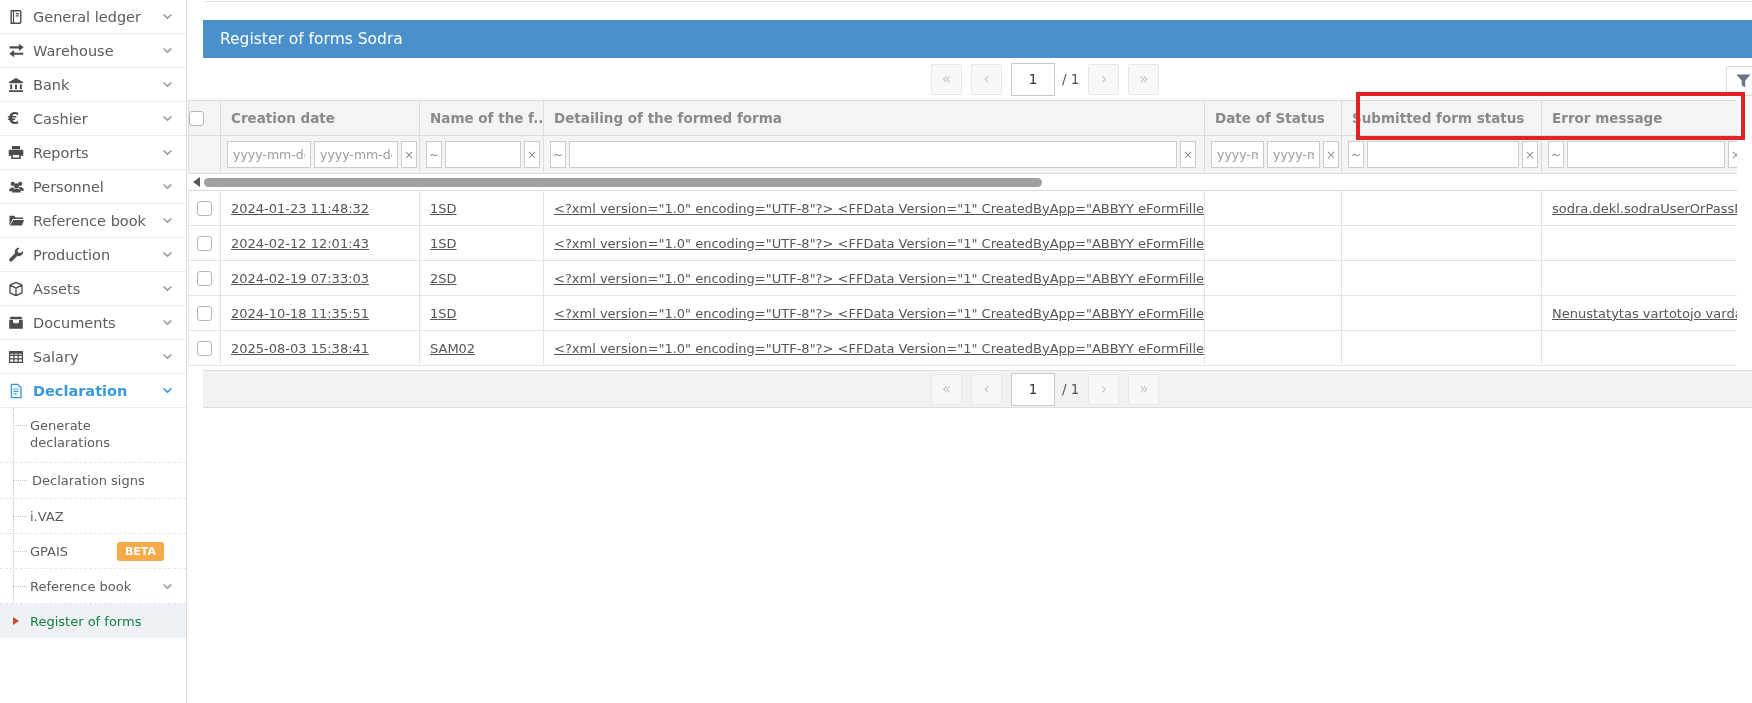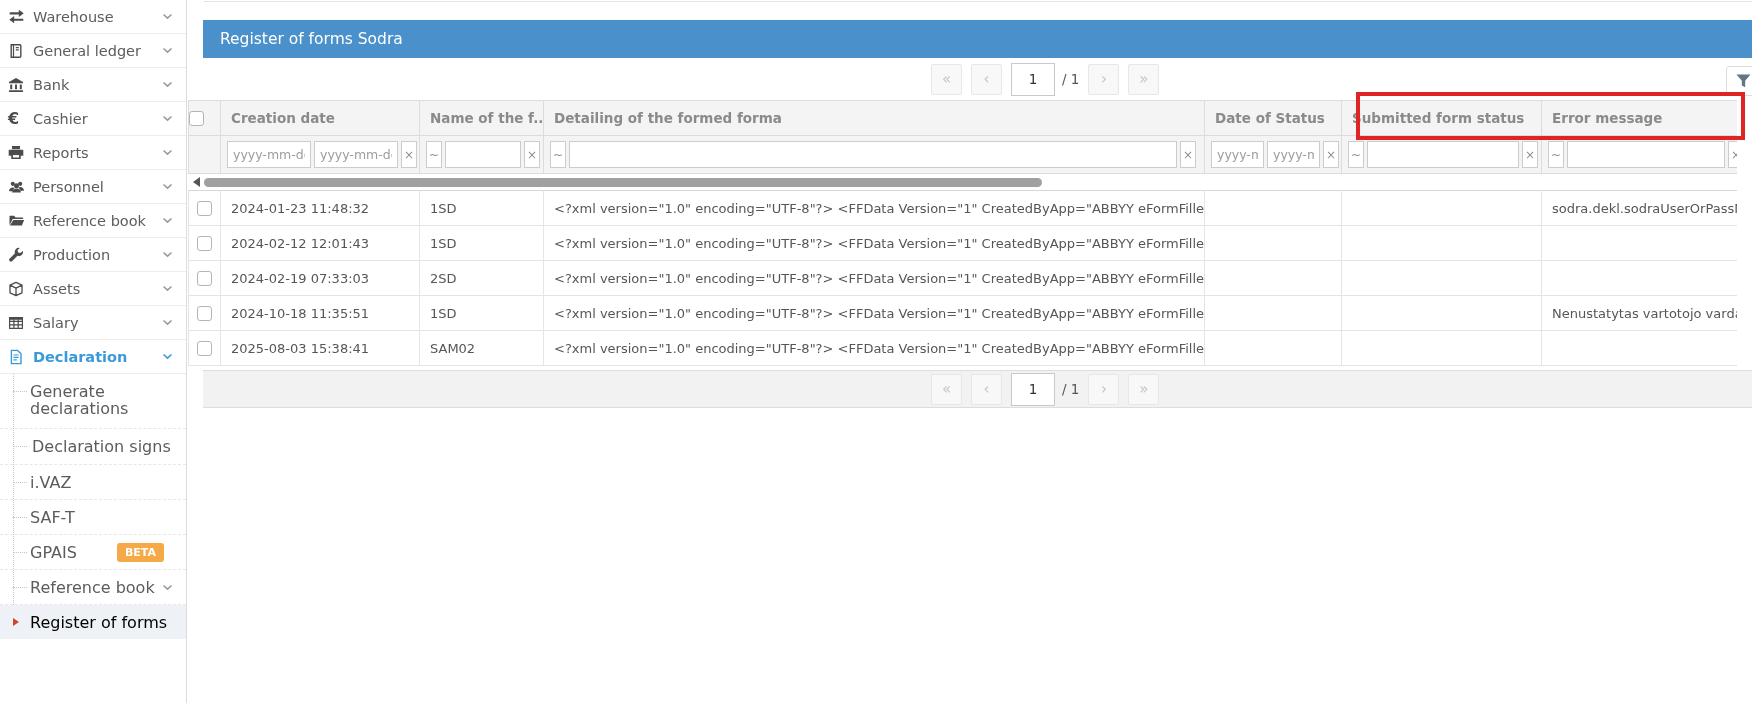--- a/index.html
+++ b/index.html
@@ -19,26 +19,26 @@
   .euro-glyph { font-size: 16px; font-weight: bold; color: #4c4c4c; line-height: 1; }
 
   .sb-sub { position: relative; }
   .sb-sub::before { content: ""; position: absolute; left: 13px; top: 0; bottom: 0;
                     border-left: 1px dotted #c6c6c6; }
   .sb-sub-item { position: relative; display: flex; align-items: center; height: 35px;
                  padding-left: 30px; padding-right: 8px; border-bottom: 1px dashed #e7e7e7;
                  cursor: pointer; }
   .sb-sub-item::before { content: ""; position: absolute; left: 13px; top: 17px; width: 14px;
                          border-top: 1px dotted #c6c6c6; }
-  .sb-sub-label { font-size: 16px; color: #5c5c5c; line-height: 17px; }
+  .sb-sub-label { font-size: 13px; color: #5c5c5c; line-height: 17px; }
   .sb-sub-item.two-line { height: 55px; align-items: flex-start; padding-top: 9px; }
   .sb-sub-item.two-line .sb-sub-label { width: 100px; white-space: normal; }
   .sb-sub-item.active-sub { background: #eef2f6; border-bottom: 1px solid #e2e2e2; }
   .sb-sub-item.active-sub::before { border: none; }
-  .sb-sub-item.active-sub .sb-sub-label { color: #000000; }
+  .sb-sub-item.active-sub .sb-sub-label { color: #15803d; }
   .red-arrow { position: absolute; left: 13px; top: 13px; width: 0; height: 0;
                border-left: 6px solid #cb4a2c; border-top: 4px solid transparent;
                border-bottom: 4px solid transparent; }
   .beta-badge { margin-left: auto; margin-right: 14px; background: #f5a947; color: #fff;
                 font-size: 11px; font-weight: bold; padding: 3px 8px; border-radius: 3px; }
   .sub-chev { margin-left: auto; margin-right: 5px; display: inline-flex; }
 
   
   .content-topline { position: absolute; left: 204px; top: 1px; right: 0; border-top: 1px solid #e3e3e3; }
   .panel-header { position: absolute; left: 203px; top: 20px; width: 1549px; height: 38px;
@@ -61,21 +61,21 @@
   
   .table-viewport { position: absolute; left: 188px; top: 100px; width: 1549px; height: 266px;
                     overflow: hidden; }
   table.grid { border-collapse: collapse; table-layout: fixed; width: 1613px; background: #fff; }
   table.grid thead th { border: 1px solid #dcdcdc; background: #f4f4f4; font-size: 13.5px;
                         color: #8a8a8a; text-align: left; font-weight: bold; padding: 0 6px 0 10px;
                         height: 35px; white-space: nowrap; overflow: hidden; }
   tr.filter-row td { border: 1px solid #dcdcdc; background: #f4f4f4; height: 38px; padding: 0; }
   tr.scroll-row td { border: none; height: 16px; padding: 0; background: #fff; }
   tbody.grid-body td { border: 1px solid #e4e4e4; height: 35px; font-size: 13px; color: #565656;
-                       padding: 0 8px 0 10px; white-space: nowrap; overflow: hidden; background: #fff; }
+                       padding: 0 8px 0 10px; white-space: nowrap; overflow: hidden; background: #fff; text-decoration: underline; }
   tbody.grid-body tr:first-child td { border-top: 1px solid #d7d7d7; }
   th.chk-cell, td.chk-cell { text-align: center; padding: 0 !important; }
 
   input.row-check { appearance: none; -webkit-appearance: none; width: 15px; height: 15px;
                     border: 1px solid #b5b5b5; border-radius: 3px; background: #fff;
                     vertical-align: middle; cursor: pointer; }
 
   .f-wrap { display: flex; align-items: center; gap: 3px; padding: 0 4px 0 6px; }
   .f-wrap input[type="text"] { height: 27px; border: 1px solid #ccc; font-size: 12.5px;
                                color: #555; padding: 0 5px; font-family: inherit; min-width: 0; }
@@ -103,40 +103,40 @@
 </style>
 </head>
 <body>
 
 <div id="app">
 
   <aside class="sidebar">
 
     <div class="sb-item">
       <span class="sb-ico">
+        <svg width="16" height="16" viewBox="0 0 16 16">
+            <path fill="none" stroke="#4c4c4c" stroke-width="1.4" d="M3.2 1.8h8.6a1 1 0 0 1 1 1v10.4a1 1 0 0 1-1 1H3.2z"></path>
+            <path fill="none" stroke="#4c4c4c" stroke-width="1.2" d="M5.5 1.8v12.4M7.8 4.6h3M7.8 6.8h3"></path>
+          </svg>
+      </span>
+      <span class="sb-label">General ledger</span>
+      <span class="sb-chev">
+        <svg width="11" height="7" viewBox="0 0 11 7">
+            <polyline points="1.5,1.5 5.5,5.2 9.5,1.5" fill="none" stroke="#9a9a9a" stroke-width="1.6"></polyline>
+          </svg>
+      </span>
+    </div>
+
+    <div class="sb-item">
+      <span class="sb-ico">
         <svg width="17" height="17" viewBox="0 0 16 16">
             <path fill="#4c4c4c" d="M10.2 1.6L14.8 5l-4.6 3.4V6H1.6V4h8.6zM5.8 14.4L1.2 11l4.6-3.4V10h8.6v2H5.8z"></path>
           </svg>
       </span>
       <span class="sb-label">Warehouse</span>
-      <span class="sb-chev">
-        <svg width="11" height="7" viewBox="0 0 11 7">
-            <polyline points="1.5,1.5 5.5,5.2 9.5,1.5" fill="none" stroke="#9a9a9a" stroke-width="1.6"></polyline>
-          </svg>
-      </span>
-    </div>
-
-    <div class="sb-item">
-      <span class="sb-ico">
-        <svg width="16" height="16" viewBox="0 0 16 16">
-            <path fill="none" stroke="#4c4c4c" stroke-width="1.4" d="M3.2 1.8h8.6a1 1 0 0 1 1 1v10.4a1 1 0 0 1-1 1H3.2z"></path>
-            <path fill="none" stroke="#4c4c4c" stroke-width="1.2" d="M5.5 1.8v12.4M7.8 4.6h3M7.8 6.8h3"></path>
-          </svg>
-      </span>
-      <span class="sb-label">General ledger</span>
       <span class="sb-chev">
         <svg width="11" height="7" viewBox="0 0 11 7">
             <polyline points="1.5,1.5 5.5,5.2 9.5,1.5" fill="none" stroke="#9a9a9a" stroke-width="1.6"></polyline>
           </svg>
       </span>
     </div>
 
     <div class="sb-item">
       <span class="sb-ico">
         <svg width="16" height="16" viewBox="0 0 16 16">
@@ -233,20 +233,35 @@
           </svg>
       </span>
       <span class="sb-label">Assets</span>
       <span class="sb-chev">
         <svg width="11" height="7" viewBox="0 0 11 7">
             <polyline points="1.5,1.5 5.5,5.2 9.5,1.5" fill="none" stroke="#9a9a9a" stroke-width="1.6"></polyline>
           </svg>
       </span>
     </div>
 
+    <div class="sb-item">
+      <span class="sb-ico">
+        <svg width="16" height="16" viewBox="0 0 16 16">
+            <path fill="#4c4c4c" d="M1.2 5h13.6v7.9c0 .5-.4.9-.9.9H2.1c-.5 0-.9-.4-.9-.9z"></path>
+            <path fill="#4c4c4c" d="M2.8 1.8h10.4l1.6 2.4H1.2z"></path>
+            <path fill="#fff" d="M5 5h6v2a1.3 1.3 0 0 1-1.3 1.3H6.3A1.3 1.3 0 0 1 5 7z"></path>
+          </svg>
+      </span>
+      <span class="sb-label">Documents</span>
+      <span class="sb-chev">
+        <svg width="11" height="7" viewBox="0 0 11 7">
+            <polyline points="1.5,1.5 5.5,5.2 9.5,1.5" fill="none" stroke="#9a9a9a" stroke-width="1.6"></polyline>
+          </svg>
+      </span>
+    </div>
 
     <div class="sb-item">
       <span class="sb-ico">
         <svg width="16" height="16" viewBox="0 0 16 16">
             <path fill="#4c4c4c" d="M1.6 2.6h12.8v2.2H1.6z"></path>
             <path fill="none" stroke="#4c4c4c" stroke-width="1.2" d="M1.6 2.6h12.8v10.8H1.6zM1.6 6.4h12.8M1.6 9.9h12.8M5.9 4.8v8.6M10.2 4.8v8.6"></path>
           </svg>
       </span>
       <span class="sb-label">Salary</span>
       <span class="sb-chev">
@@ -273,23 +288,20 @@
 
     <div class="sb-sub">
       <div class="sb-sub-item two-line">
         <span class="sb-sub-label">Generate declarations</span>
       </div>
       <div class="sb-sub-item" style="height:36px;padding-left:32px;">
         <span class="sb-sub-label">Declaration signs</span>
       </div>
       <div class="sb-sub-item">
         <span class="sb-sub-label">i.VAZ</span>
-      </div>
-      <div class="sb-sub-item">
-        <span class="sb-sub-label">SAF-T</span>
       </div>
       <div class="sb-sub-item">
         <span class="sb-sub-label">GPAIS</span>
         <span class="beta-badge">BETA</span>
       </div>
       <div class="sb-sub-item">
         <span class="sb-sub-label">Reference book</span>
         <span class="sub-chev">
           <svg width="11" height="7" viewBox="0 0 11 7">
               <polyline points="1.5,1.5 5.5,5.2 9.5,1.5" fill="none" stroke="#9a9a9a" stroke-width="1.6"></polyline>

